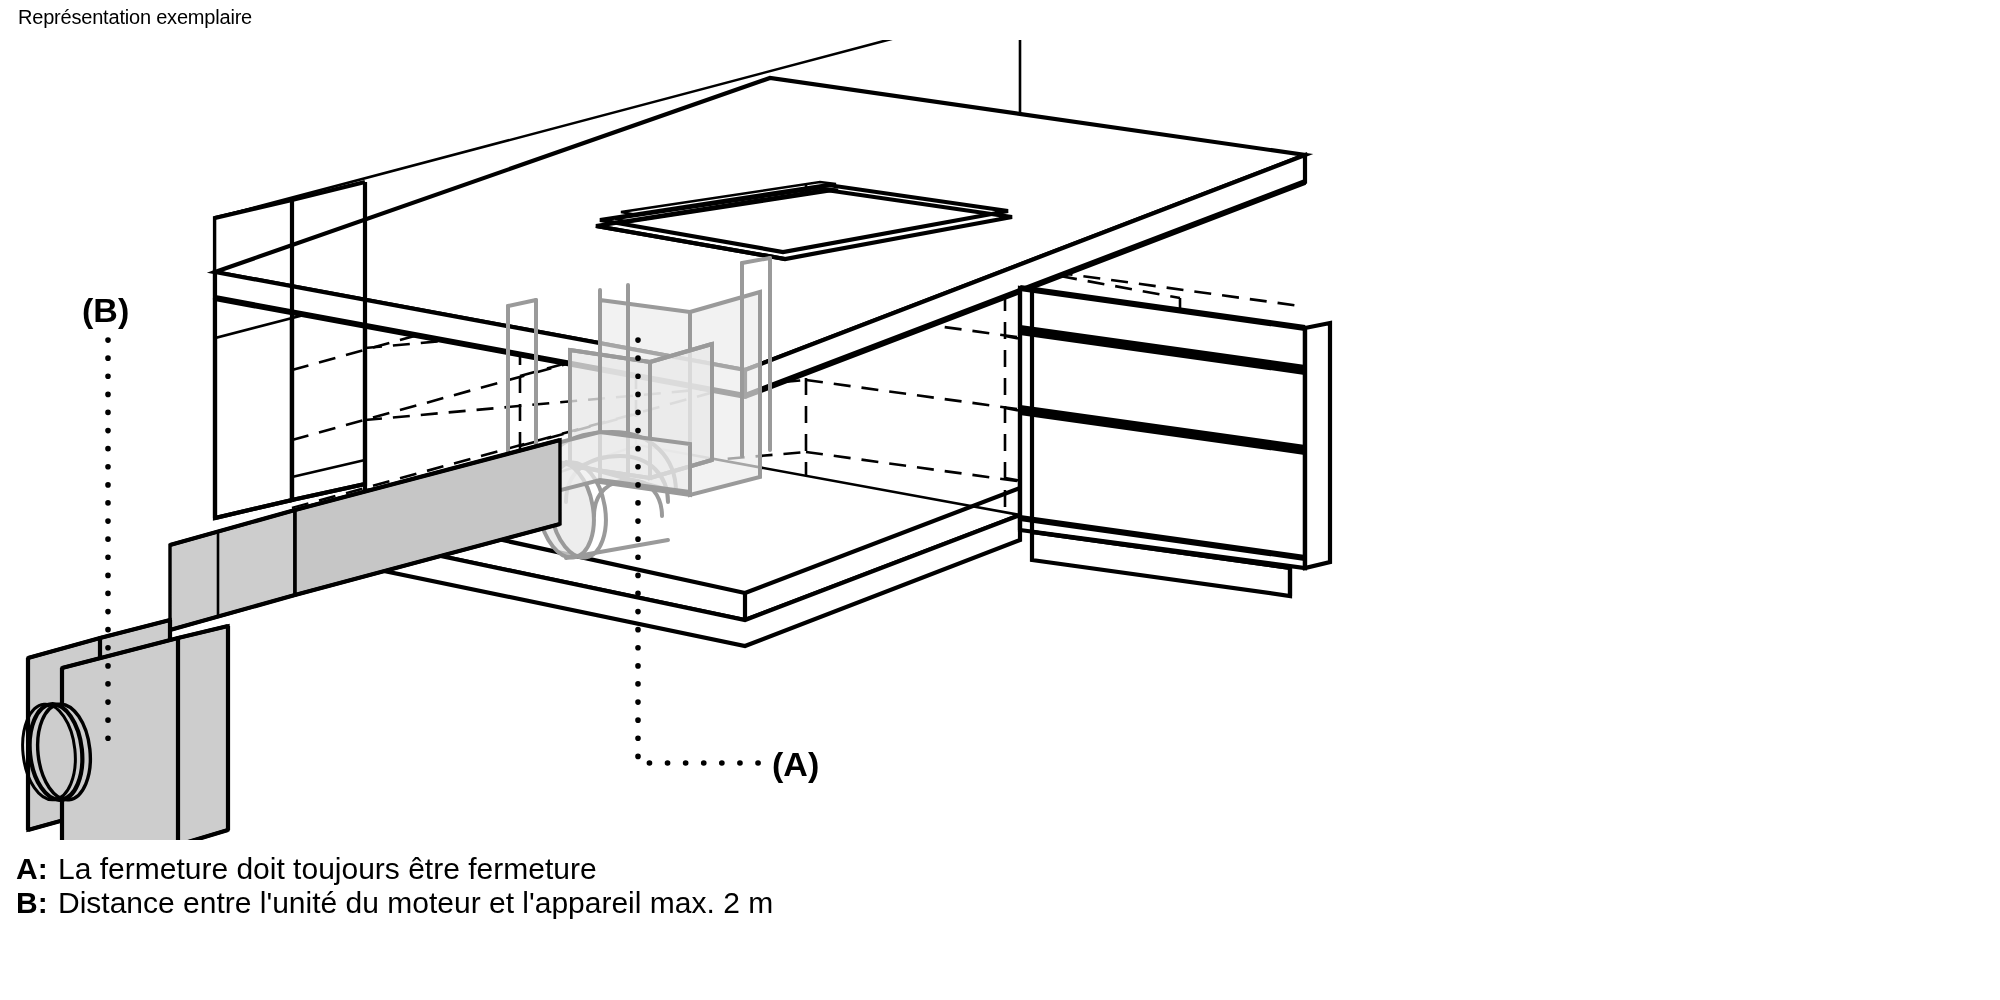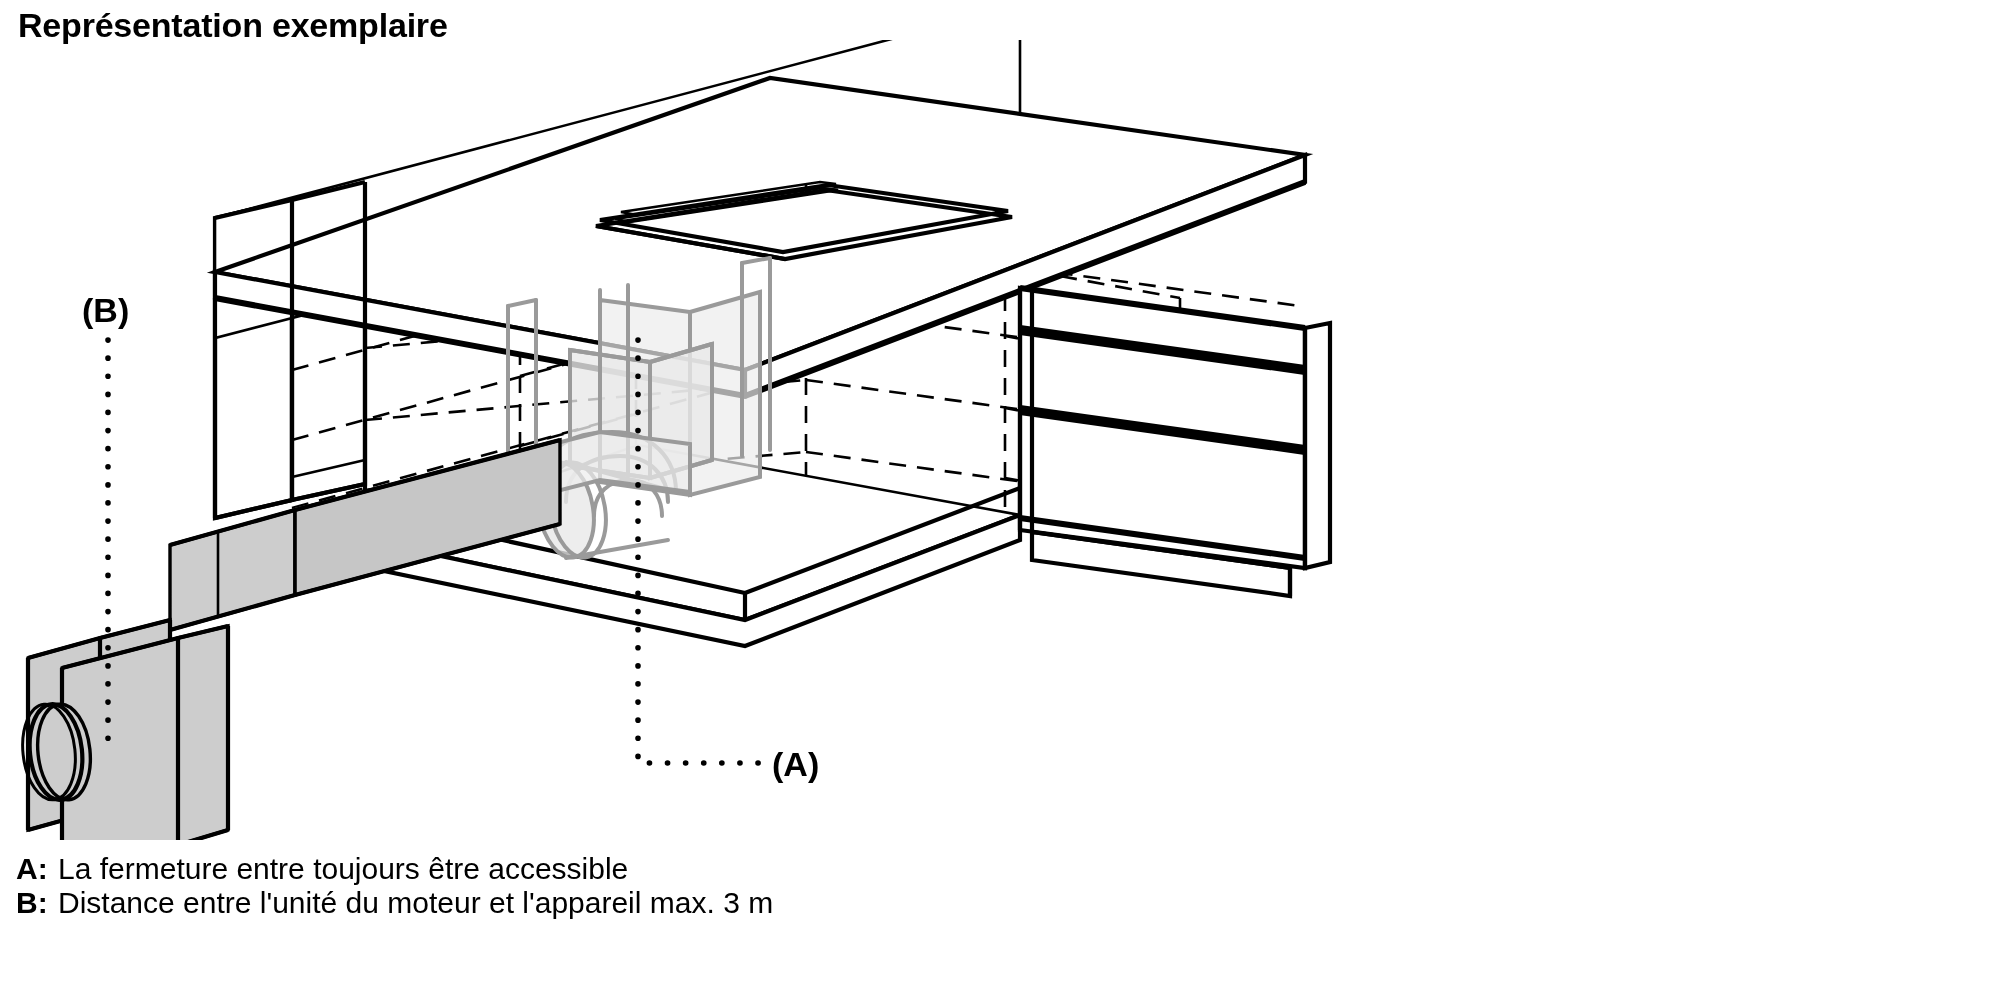--- a/index.html
+++ b/index.html
@@ -20,22 +20,22 @@
     position: relative;
     width: 2000px;
     height: 1000px;
     background: #ffffff;
   }
   
   #title {
     position: absolute;
     left: 18px;
     top: 6px;
-    font-size: 34px;
-    font-weight: bold;
+    font-size: 20px;
+    font-weight: normal;
     letter-spacing: -0.2px;
     white-space: nowrap;
   }
   
   #drawing {
     position: absolute;
     left: 0;
     top: 40px;
     width: 2000px;
     height: 800px;
@@ -309,21 +309,21 @@
         <path class="dot" d="M638,300 L638,723 L760,723"></path>
         <text class="lbl" x="772" y="736">(A)</text>
       </g>
 
     </svg>
   </div>
 
   <div id="legend">
     <div class="legend-row">
       <span class="legend-key">A:</span>
-      <span class="legend-text">La fermeture entre toujours être accessible</span>
+      <span class="legend-text">La fermeture doit toujours être fermeture</span>
     </div>
     <div class="legend-row">
       <span class="legend-key">B:</span>
-      <span class="legend-text">Distance entre l'unité du moteur et l'appareil max. 3 m</span>
+      <span class="legend-text">Distance entre l'unité du moteur et l'appareil max. 2 m</span>
     </div>
   </div>
 
 </div>
 
 </body></html>

